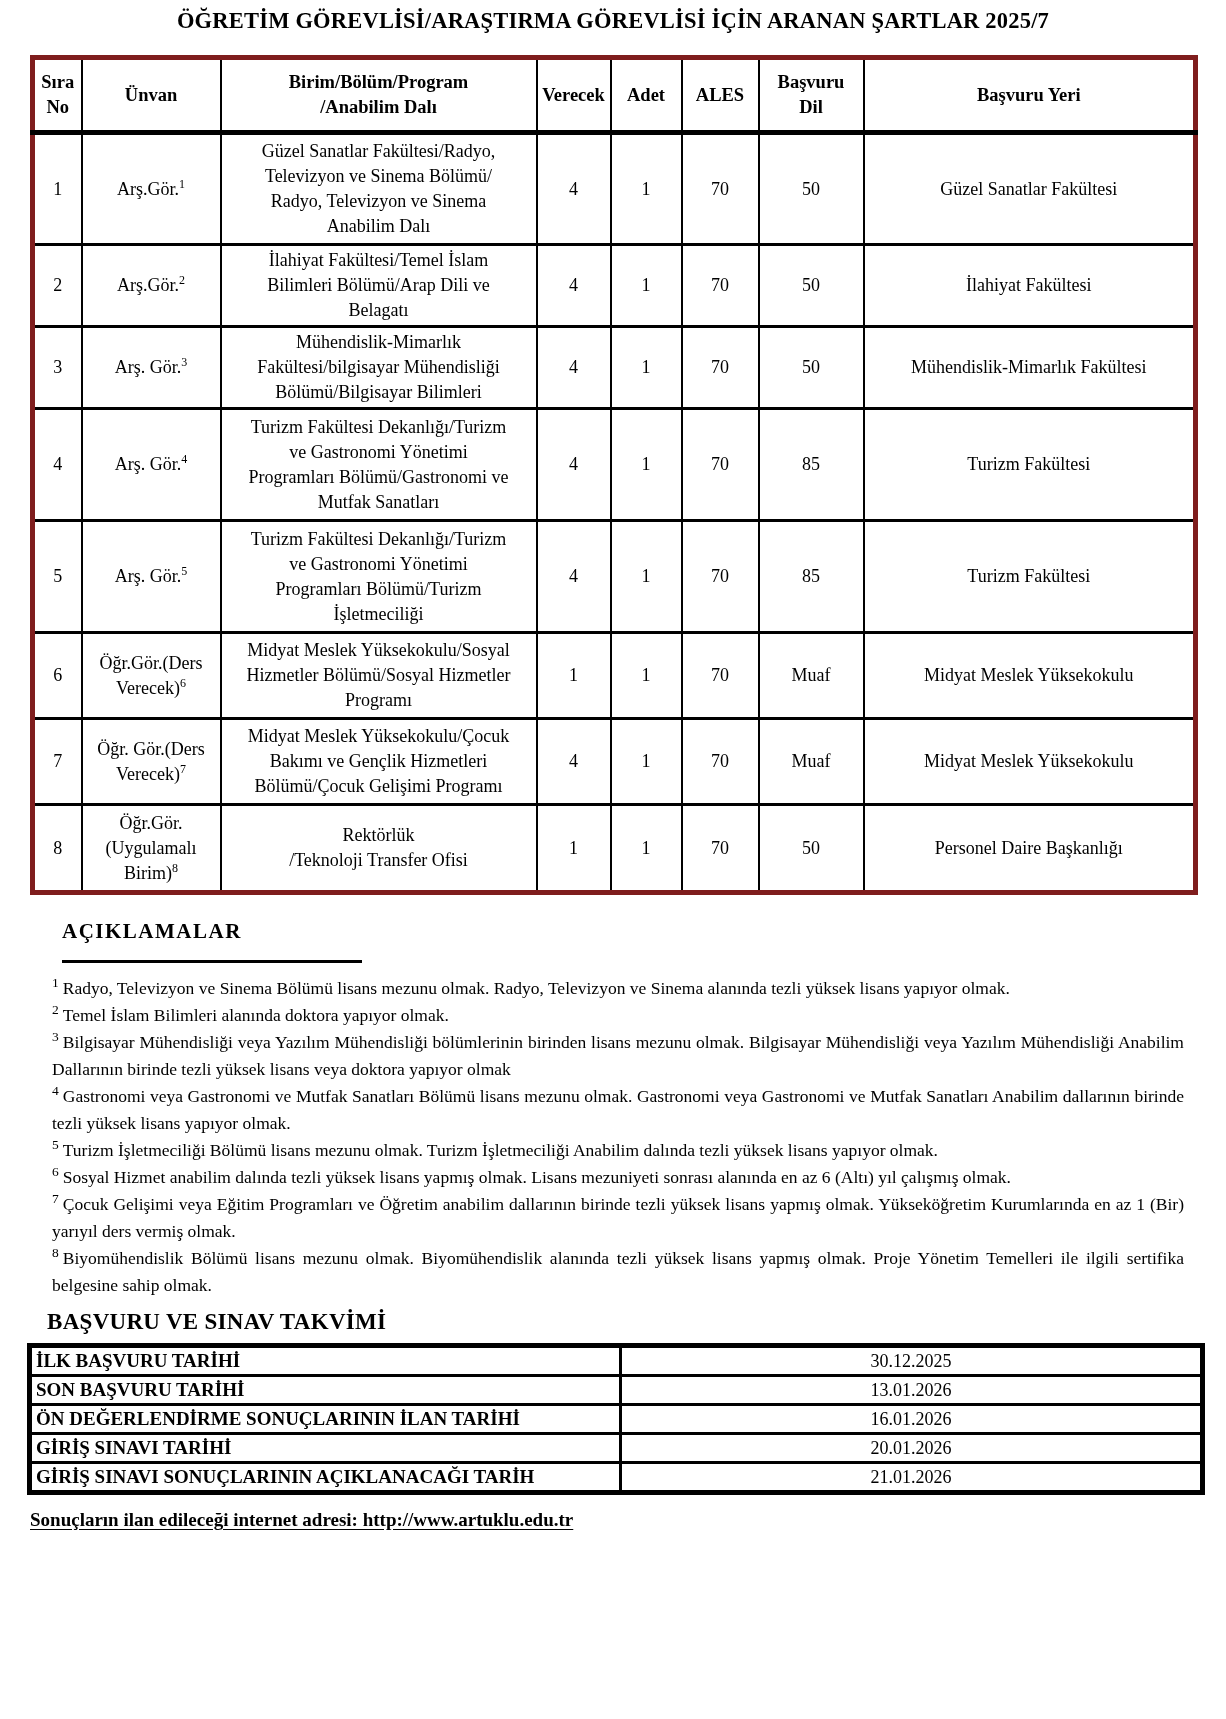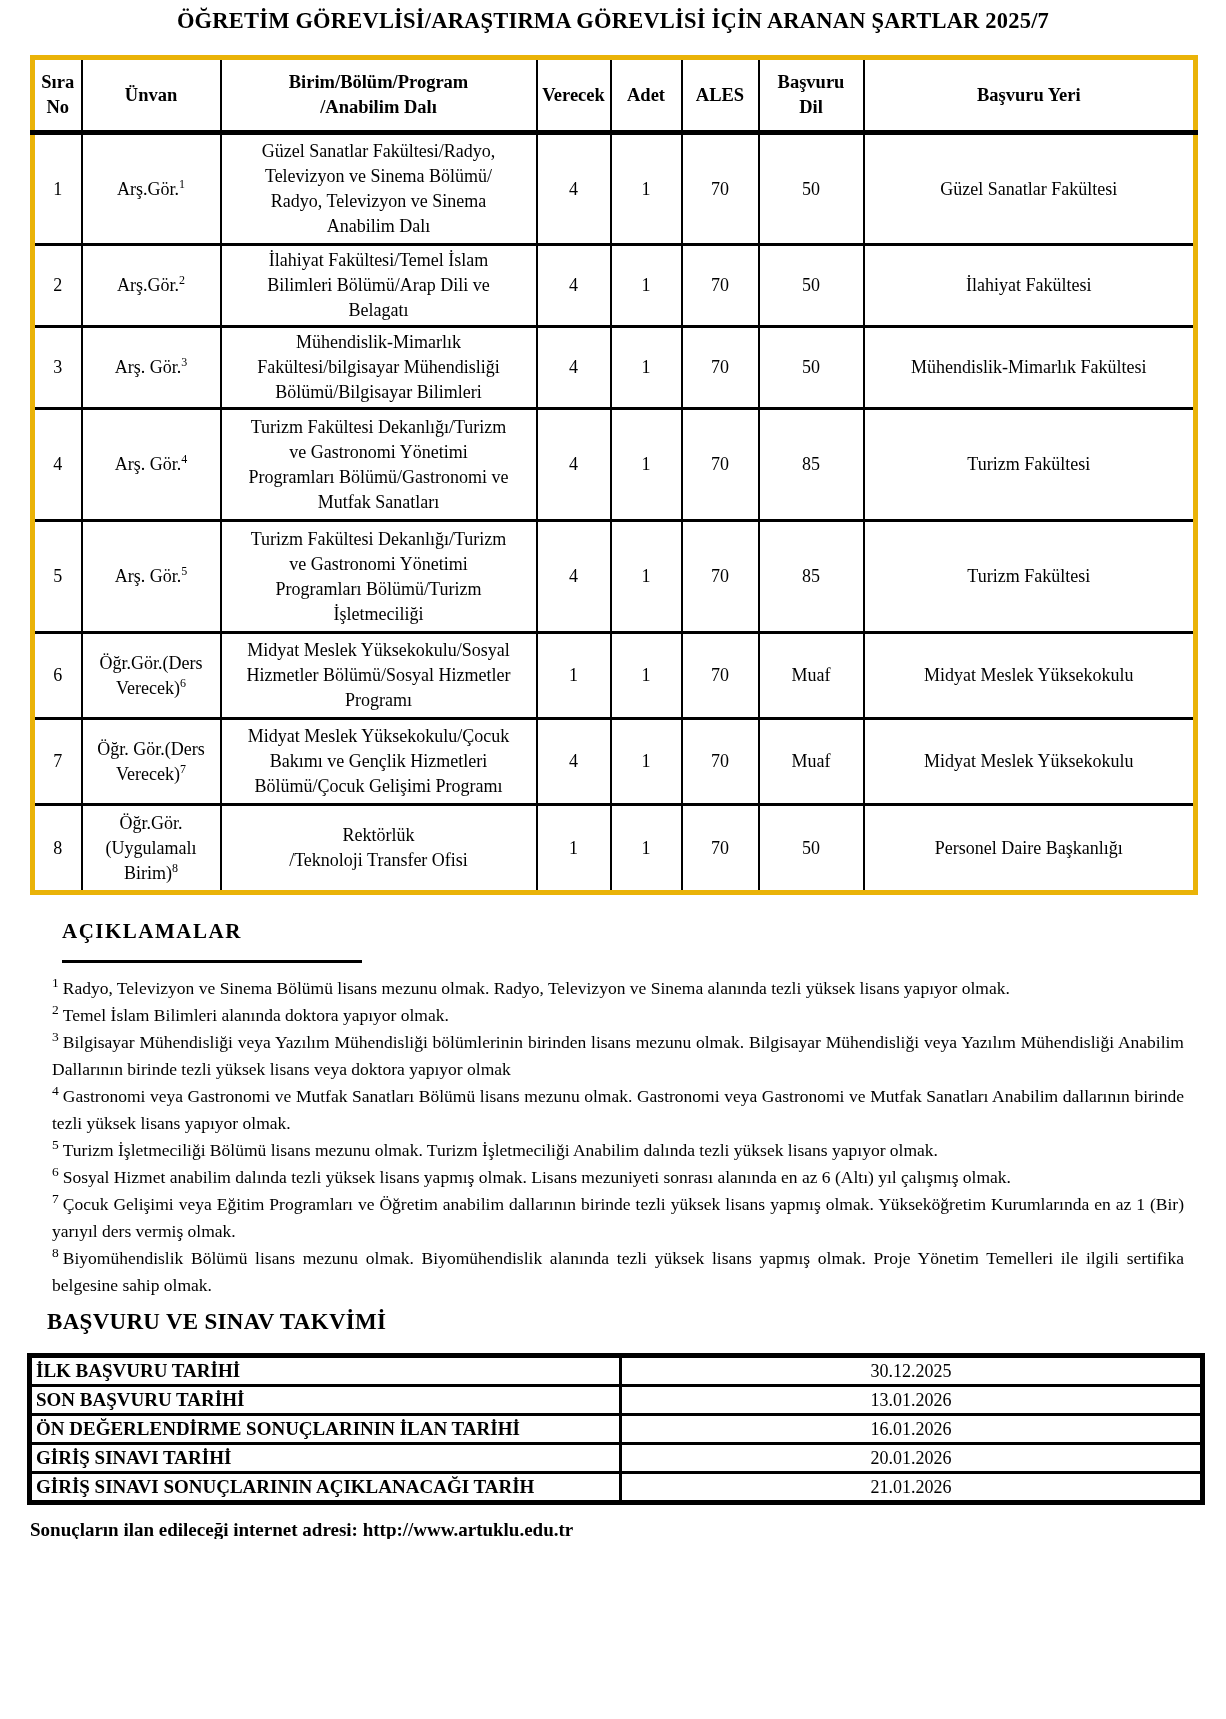--- a/index.html
+++ b/index.html
@@ -14,21 +14,21 @@
     margin:0;padding-top:8px;
     text-align:center;
     font-size:22.5px;font-weight:bold;
     letter-spacing:.2px;
   }
   
   table{border-collapse:collapse;}
   .main-table{
     margin:21px 0 0 30px;
     width:1163px;
-    border:5px solid #eab308;
+    border:5px solid #7f1d1d;
     table-layout:fixed;
   }
   .main-table th,.main-table td{
     border:2px solid #000;
     text-align:center;vertical-align:middle;
     padding:2px 3px;
     font-size:18px;
     line-height:25px;
     overflow:hidden;
   }
@@ -60,21 +60,21 @@
   }
   .notes sup{
     font-size:13.5px;line-height:0;margin-right:4px;
   }
   
   .schedule-h{
     margin:10px 0 0 47px;
     font-size:23px;font-weight:bold;letter-spacing:.3px;
   }
   .schedule-table{
-    margin:18px 0 0 27px;
+    margin:8px 0 0 27px;
     width:1173px;
     border:5px solid #000;
     table-layout:fixed;
   }
   .schedule-table td{
     border:3px solid #000;
     height:26px;
     padding:0 4px;
     overflow:hidden;
   }

